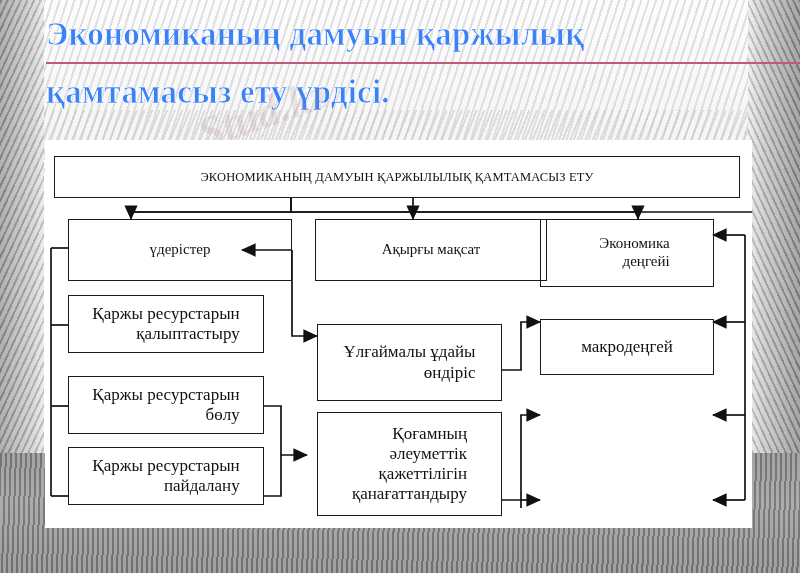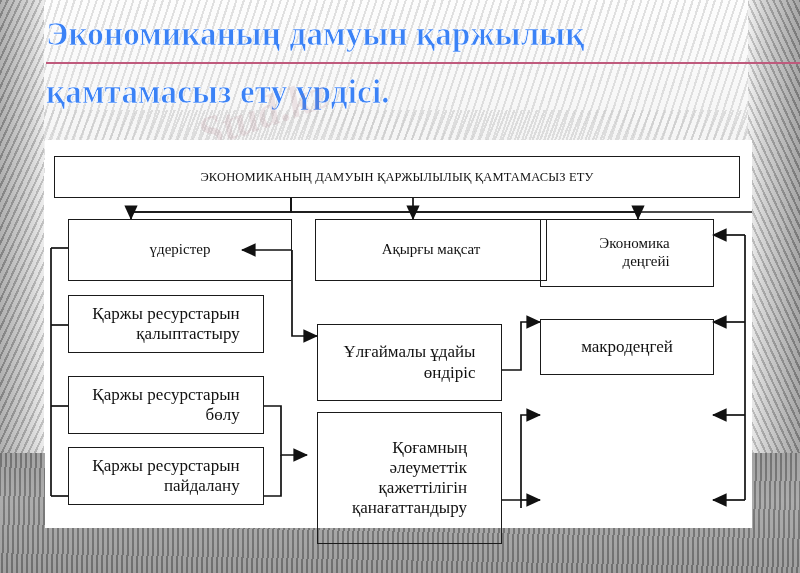--- a/index.html
+++ b/index.html
@@ -225,21 +225,21 @@
       </div>
     </div>
 
     <div class="node n-body" style="left:272px;top:184px;width:185px;height:77px;">
       <div>
         <span>Ұлғаймалы ұдайы</span>
         <span>өндіріс</span>
       </div>
     </div>
 
-    <div class="node n-body" style="left:272px;top:272px;width:185px;height:132px;">
+    <div class="node n-body" style="left:272px;top:272px;width:185px;height:104px;">
       <div>
         <span>Қоғамның</span>
         <span>әлеуметтік</span>
         <span>қажеттілігін</span>
         <span>қанағаттандыру</span>
       </div>
     </div>
 
     <div class="node n-body" style="left:495px;top:155px;width:174px;height:56px;margin-top:24px;">
       <span>макродеңгей</span>

